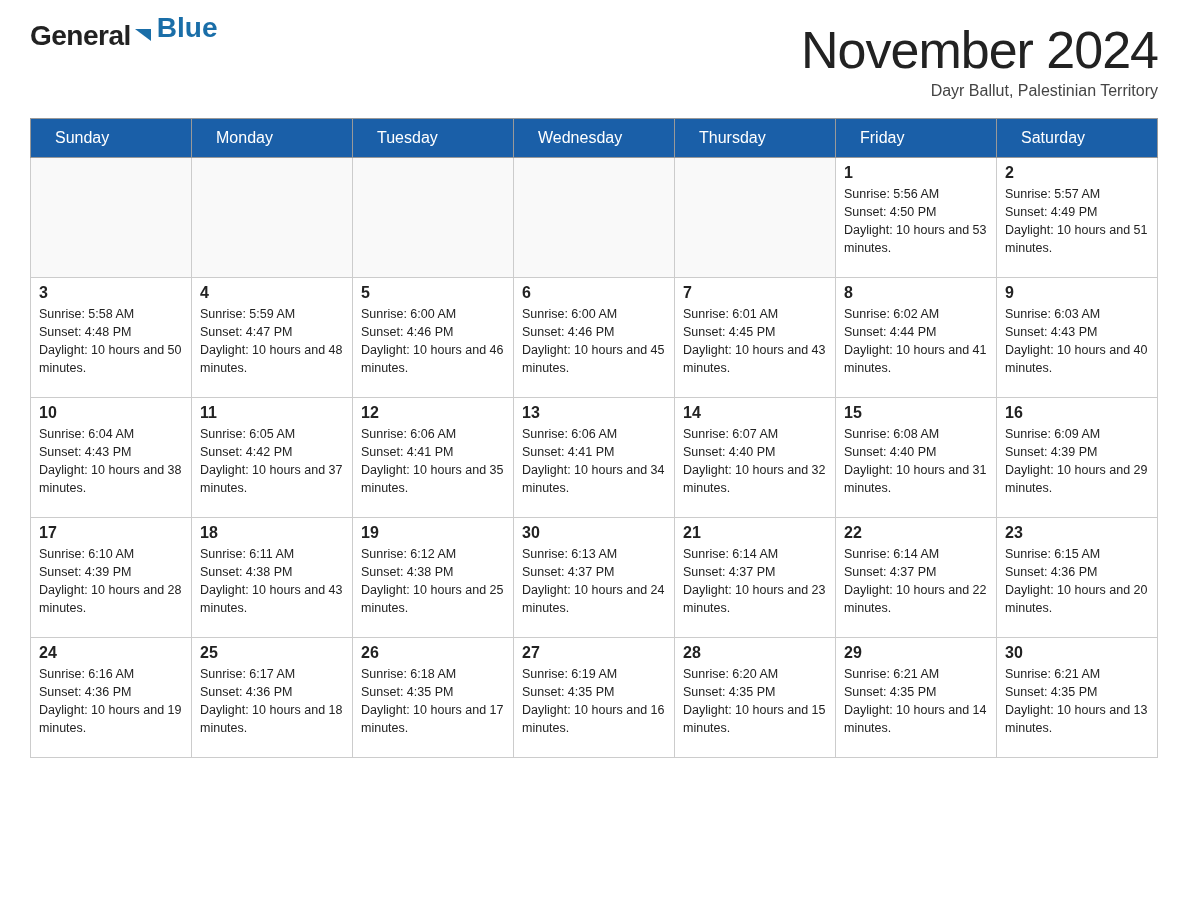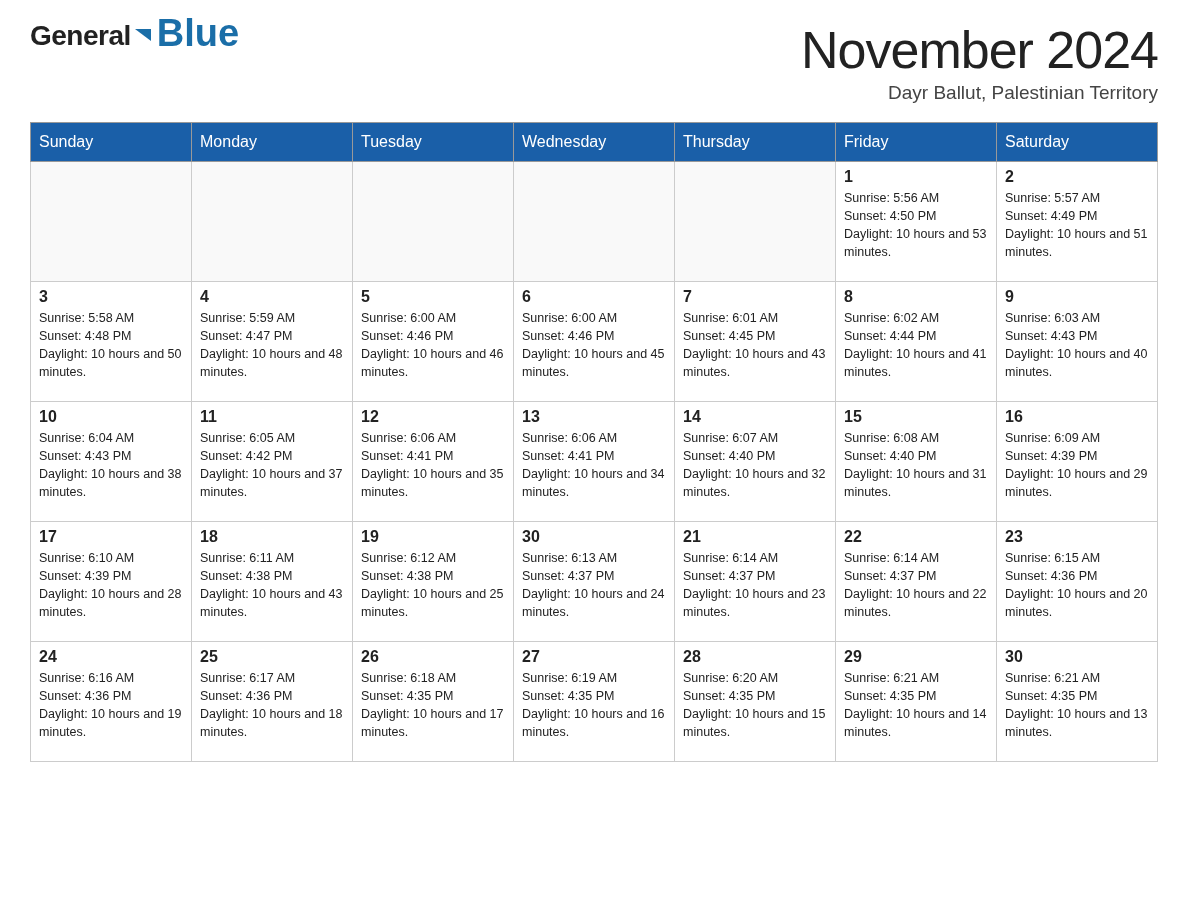--- a/index.html
+++ b/index.html
@@ -37,35 +37,35 @@
     #title-block {
       text-align: right;
     }
     #month-title {
       font-size: 52px;
       font-weight: 300;
       color: #222;
       letter-spacing: -1px;
     }
     #location-title {
-      font-size: 19px;
+      font-size: 16px;
       color: #444;
       margin-top: 2px;
     }
     #calendar {
       width: 100%;
       border-collapse: collapse;
       border: 1px solid #999;
     }
     #calendar th {
       background-color: #1a5fa8;
       color: #fff;
       font-size: 16px;
       font-weight: normal;
-      padding: 10px 8px;
+      padding: 10px 24px;
       text-align: left;
       border: 1px solid #999;
     }
     #calendar td {
       width: 14.28%;
       vertical-align: top;
       padding: 6px 8px;
       border: 1px solid #ccc;
       font-size: 13px;
       color: #222;
@@ -99,21 +99,21 @@
 <div id="header">
   <div id="logo">
     <div style="display:flex;align-items:center;">
       <span id="logo-general">General</span>
       <span style="display:inline-block;margin-left:2px;margin-top:4px;">
         <svg width="22" height="22" viewBox="0 0 22 22">
           <polygon points="2,4 18,4 18,16" fill="#1a6ea8"></polygon>
         </svg>
       </span>
     </div>
-    <span id="logo-blue" style="font-size:38px;font-weight:bold;color:#1a6ea8;margin-top:-8px;margin-left:2px;">Blue</span>
+    <span id="logo-blue" style="font-size:28px;font-weight:bold;color:#1a6ea8;margin-top:-8px;margin-left:2px;">Blue</span>
   </div>
   <div id="title-block">
     <div id="month-title">November 2024</div>
     <div id="location-title">Dayr Ballut, Palestinian Territory</div>
   </div>
 </div>
 
 <table id="calendar">
   <thead>
     <tr>

